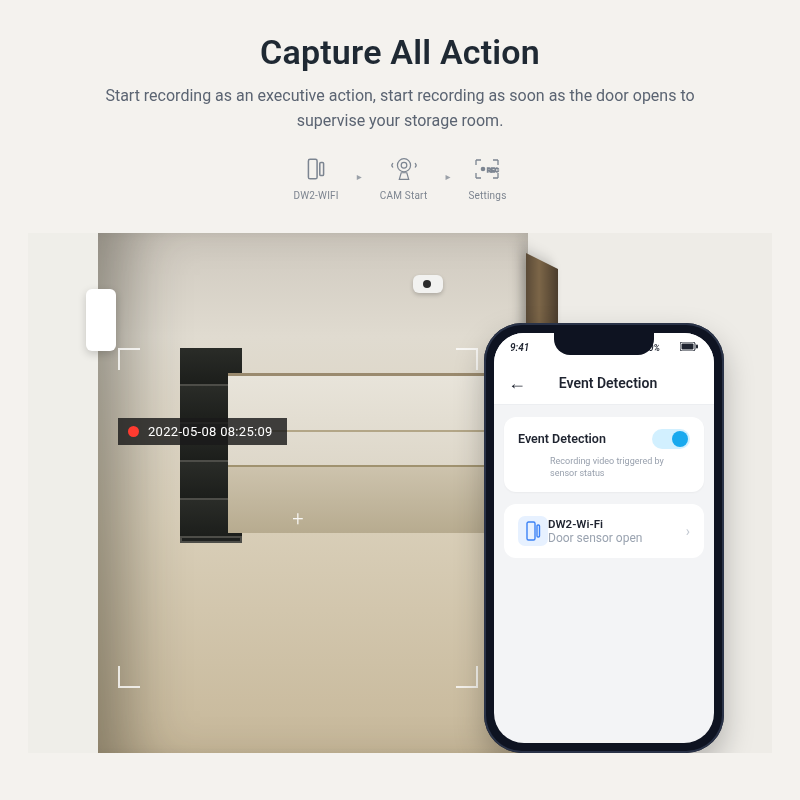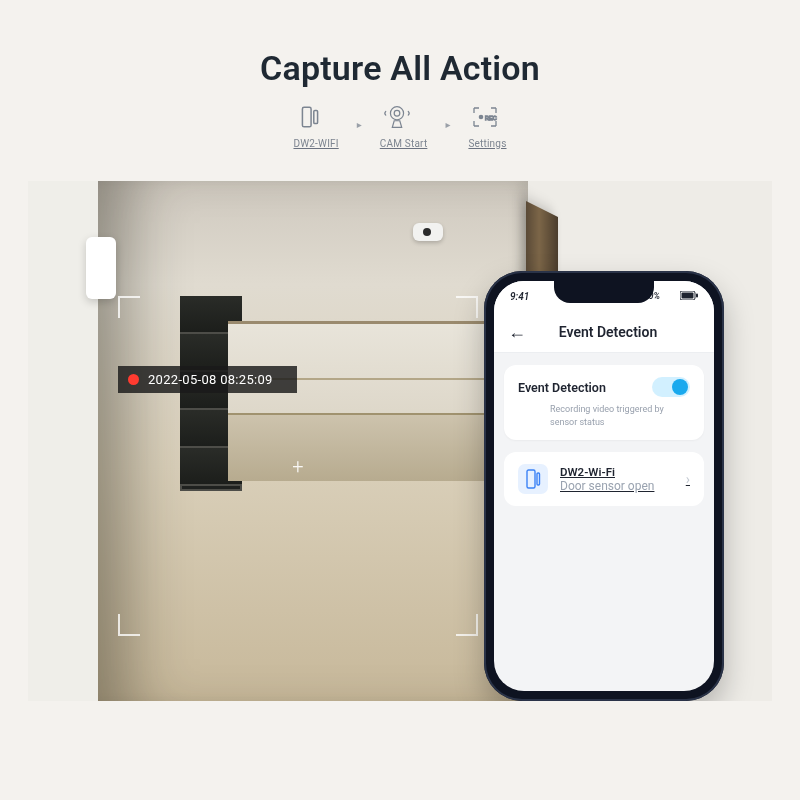--- a/index.html
+++ b/index.html
@@ -5,21 +5,21 @@
   * { margin: 0; padding: 0; box-sizing: border-box; }
   body {
     width: 800px;
     height: 800px;
     background: #f4f2ee;
     font-family: -apple-system, BlinkMacSystemFont, "Segoe UI", Roboto, sans-serif;
     color: #2b2e33;
     overflow: hidden;
   }
   .hero {
-    padding: 48px 90px 10px;
+    padding: 32px 90px 10px;
     text-align: center;
   }
   .title {
     font-size: 34px;
     font-weight: 600;
     letter-spacing: .2px;
     margin-bottom: 12px;
     color: #1f2933;
   }
   .subtitle {
@@ -32,24 +32,23 @@
   }
   .flow {
     display: flex;
     align-items: center;
     justify-content: center;
     gap: 18px;
   }
   .flow-node {
     display: flex;
     flex-direction: column;
-    align-items: flex-start;
+    align-items: center;
     gap: 4px;
     color: #6b7280;
-    text-decoration: underline;
   }
   .flow-icon {
     width: 34px;
     height: 34px;
     display: flex;
     align-items: center;
     justify-content: center;
   }
   .flow-label {
     font-size: 10px;
@@ -155,21 +154,21 @@
     position:absolute; left:50%; top:50%;
     width:18px; height:18px; margin:-9px 0 0 -9px;
     color:rgba(255,255,255,.9); font-size:20px; font-weight:300;
     display:flex;align-items:center;justify-content:center;
   }
   .rec-bar{
     position:absolute; left:90px; top:185px;
     display:flex; align-items:center; gap:9px;
     background:rgba(26,26,26,.82);
     color:#fff; font-size:13px;
-    padding:6px 24px 6px 10px;
+    padding:6px 14px 6px 10px;
     letter-spacing:.3px;
   }
   .rec-dot{
     width:11px;height:11px;border-radius:50%;background:#ff3b30;
   }
   
   .phone{
     position:absolute; right:48px; bottom:0;
     width:240px; height:430px;
     background:#0e1321;
@@ -212,36 +211,37 @@
   .toggle-knob{
     position:absolute;right:2px;top:2px;width:16px;height:16px;border-radius:50%;
     background:#19a9ee;
   }
   .card-desc{font-size:9px;line-height:1.4;color:#98a0ad;margin-left:32px;}
   .section-label{
     margin:16px 14px 6px; font-size:11.5px; font-weight:600;
   }
   .sensor-row{
     margin:0 10px; background:#fff; border-radius:12px;
-    padding:12px 14px; display:flex; align-items:center; gap:12px;text-decoration:underline;
+    padding:12px 14px; display:flex; align-items:center; 
   }
   .sensor-icon{
     width:30px;height:30px;border-radius:7px;background:#e7f1ff;
     display:flex;align-items:center;justify-content:center;color:#3b82f6;
   }
   .sensor-text{flex:1;}
   .sensor-name{font-size:11.5px;font-weight:600;}
   .sensor-sub{font-size:12px;color:#9aa3b0;}
   .chev{color:#c3c9d2;font-size:14px;}
 </style>
 </head>
 <body>
 
 <div class="hero">
   <h1 class="title">Capture All Action</h1>
+  <p class="subtitle">Start recording as an executive action, start recording as soon as the door opens to supervise your storage room.</p>
 
   <div class="flow">
     <div class="flow-node">
       <span class="flow-icon">
         <svg width="26" height="26" viewBox="0 0 24 24" fill="none" stroke="#7c8591" stroke-width="1.4">
           <rect x="5" y="3" width="8" height="18" rx="1.5"></rect>
           <rect x="15.5" y="6" width="3.5" height="12" rx="1"></rect>
         </svg>
       </span>
       <span class="flow-label">DW2-WIFI</span>

